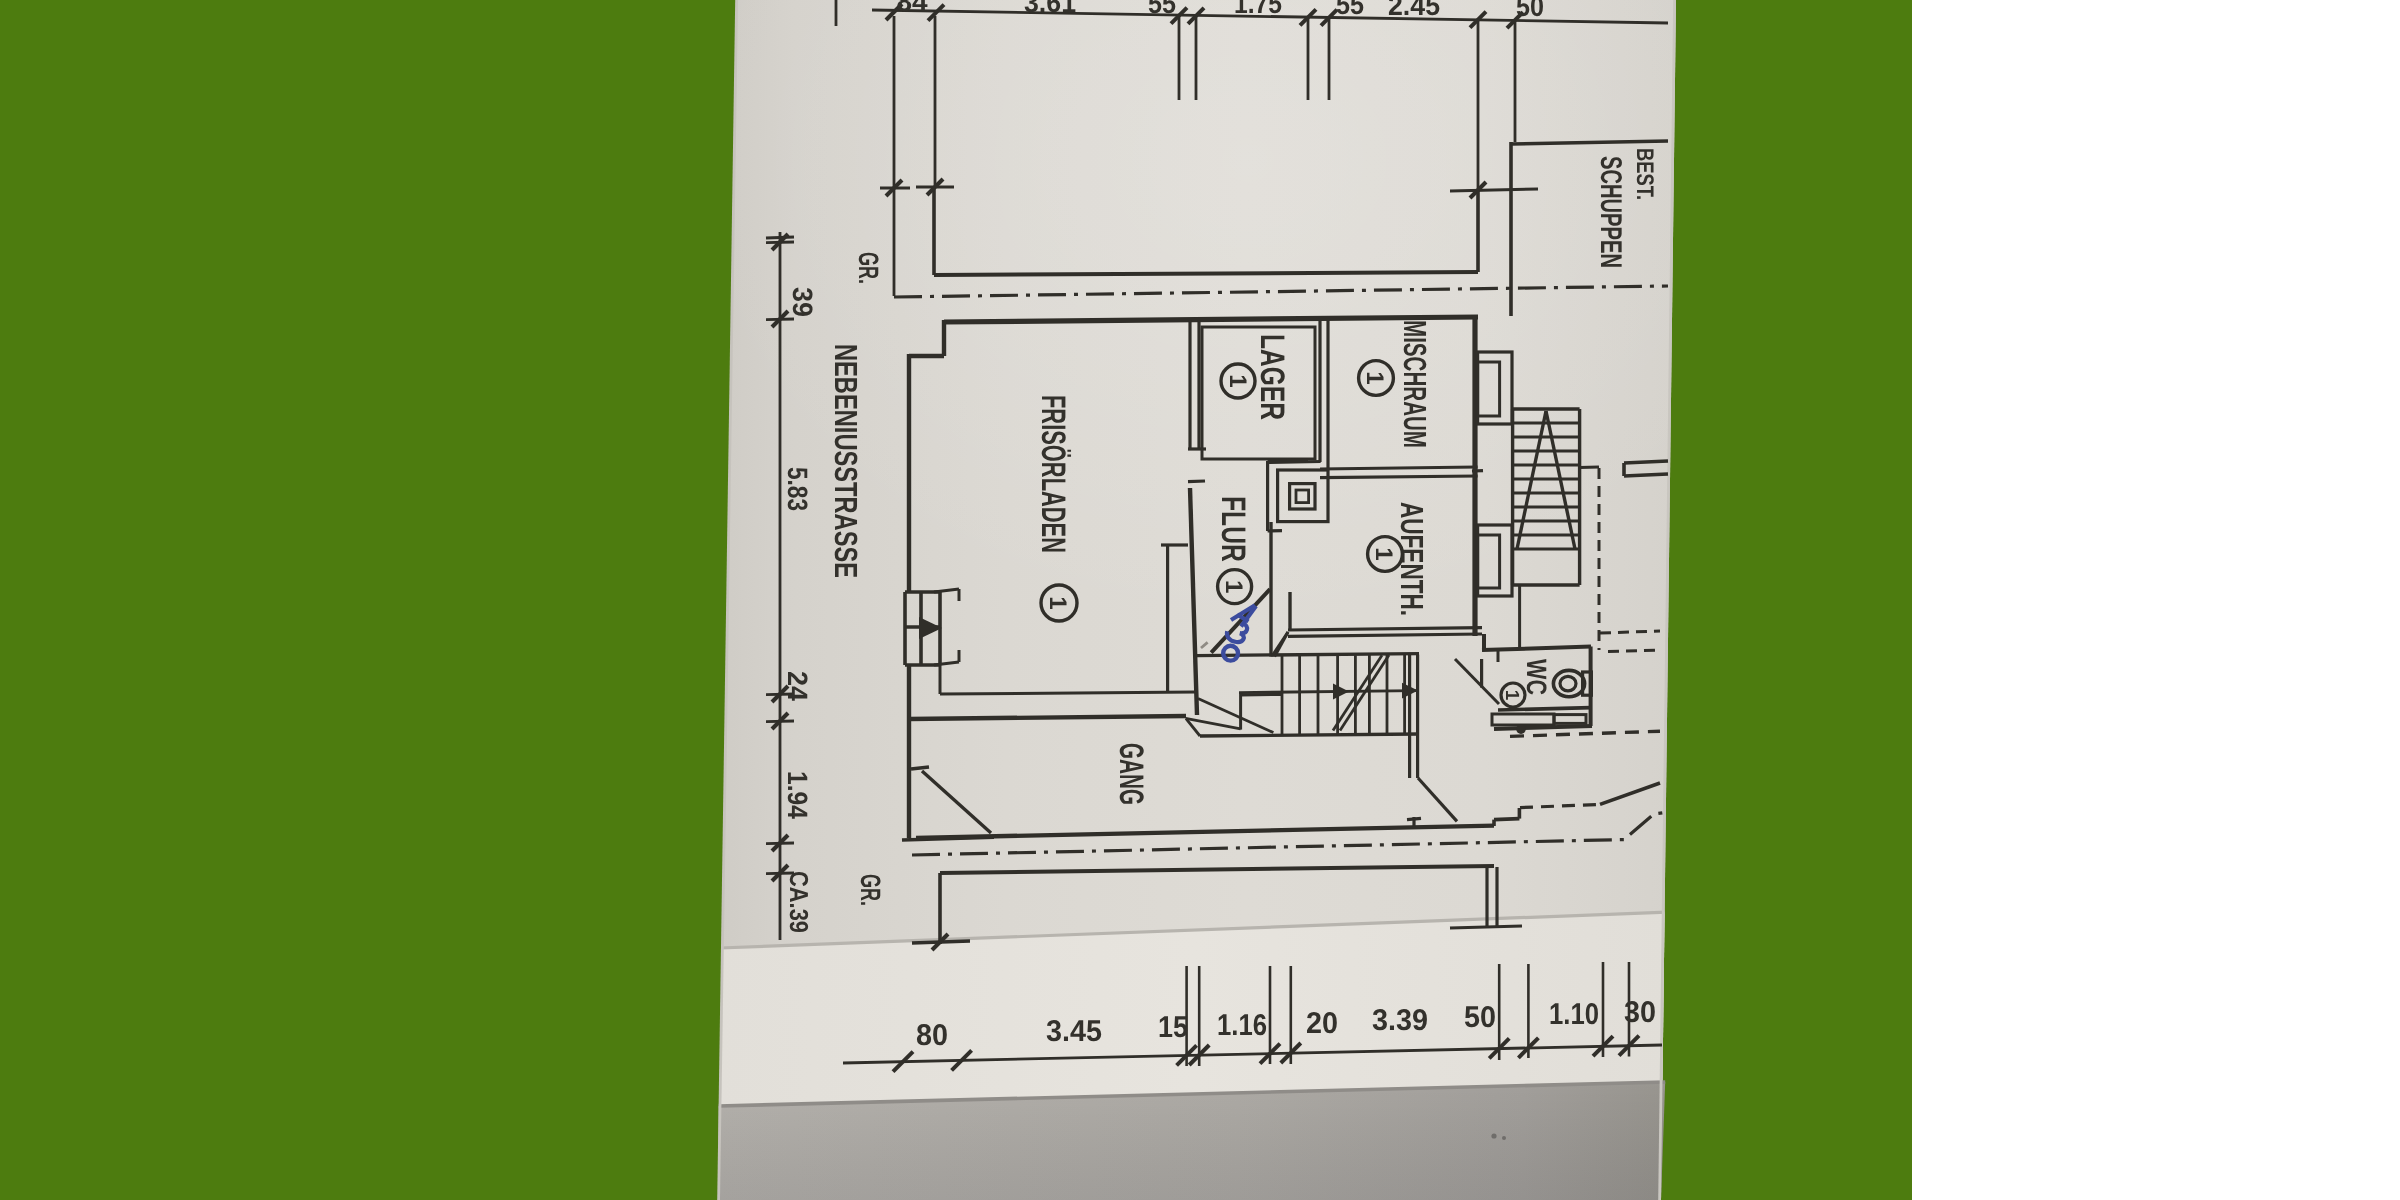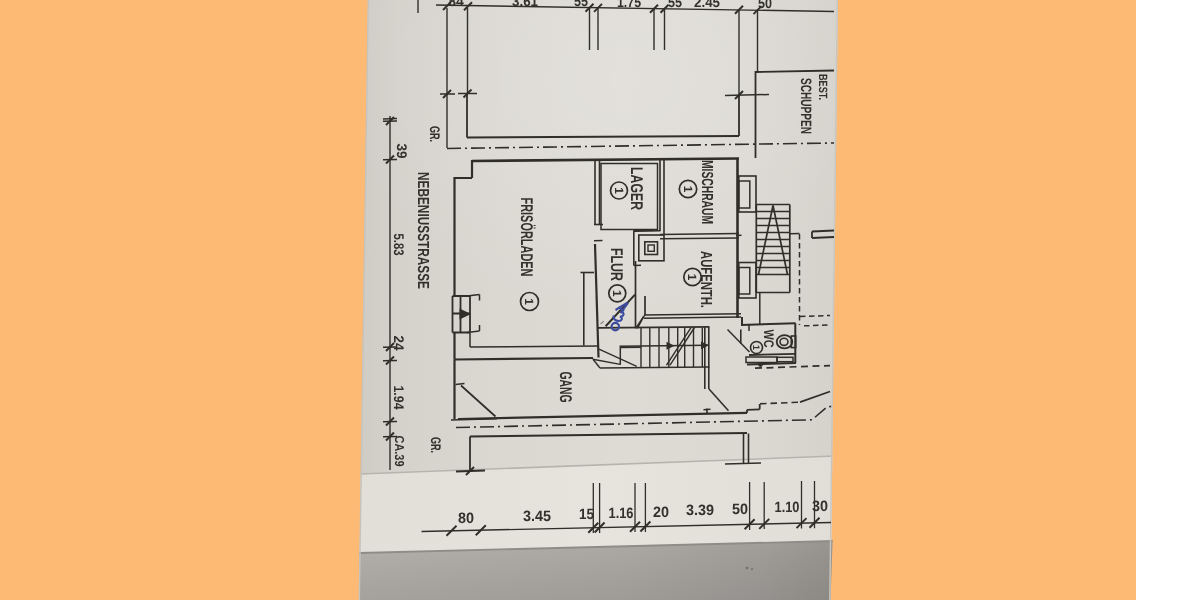--- a/index.html
+++ b/index.html
@@ -1,16 +1,16 @@
 <!DOCTYPE html>
 <html><head>
 <meta charset="utf-8">
 <style>
 html,body{margin:0;padding:0;background:#ffffff;}
-#page{position:relative;width:1136px;height:600px;background:#fdba74;overflow:hidden;
+#page{position:relative;width:956px;height:600px;background:#4d7c0f;overflow:hidden;
 font-family:"Liberation Sans", sans-serif;}
 svg{position:absolute;left:0;top:0;transform:translateZ(0);}
 text{font-family:"Liberation Sans", sans-serif;fill:#33312c;font-weight:bold;}
 </style>
 </head>
 <body>
 <div id="page">
 <svg width="1200" height="600" viewBox="0 0 1200 600" text-rendering="geometricPrecision">
 <defs>
 <linearGradient id="paperGrad" x1="0" y1="0" x2="1" y2="0">

